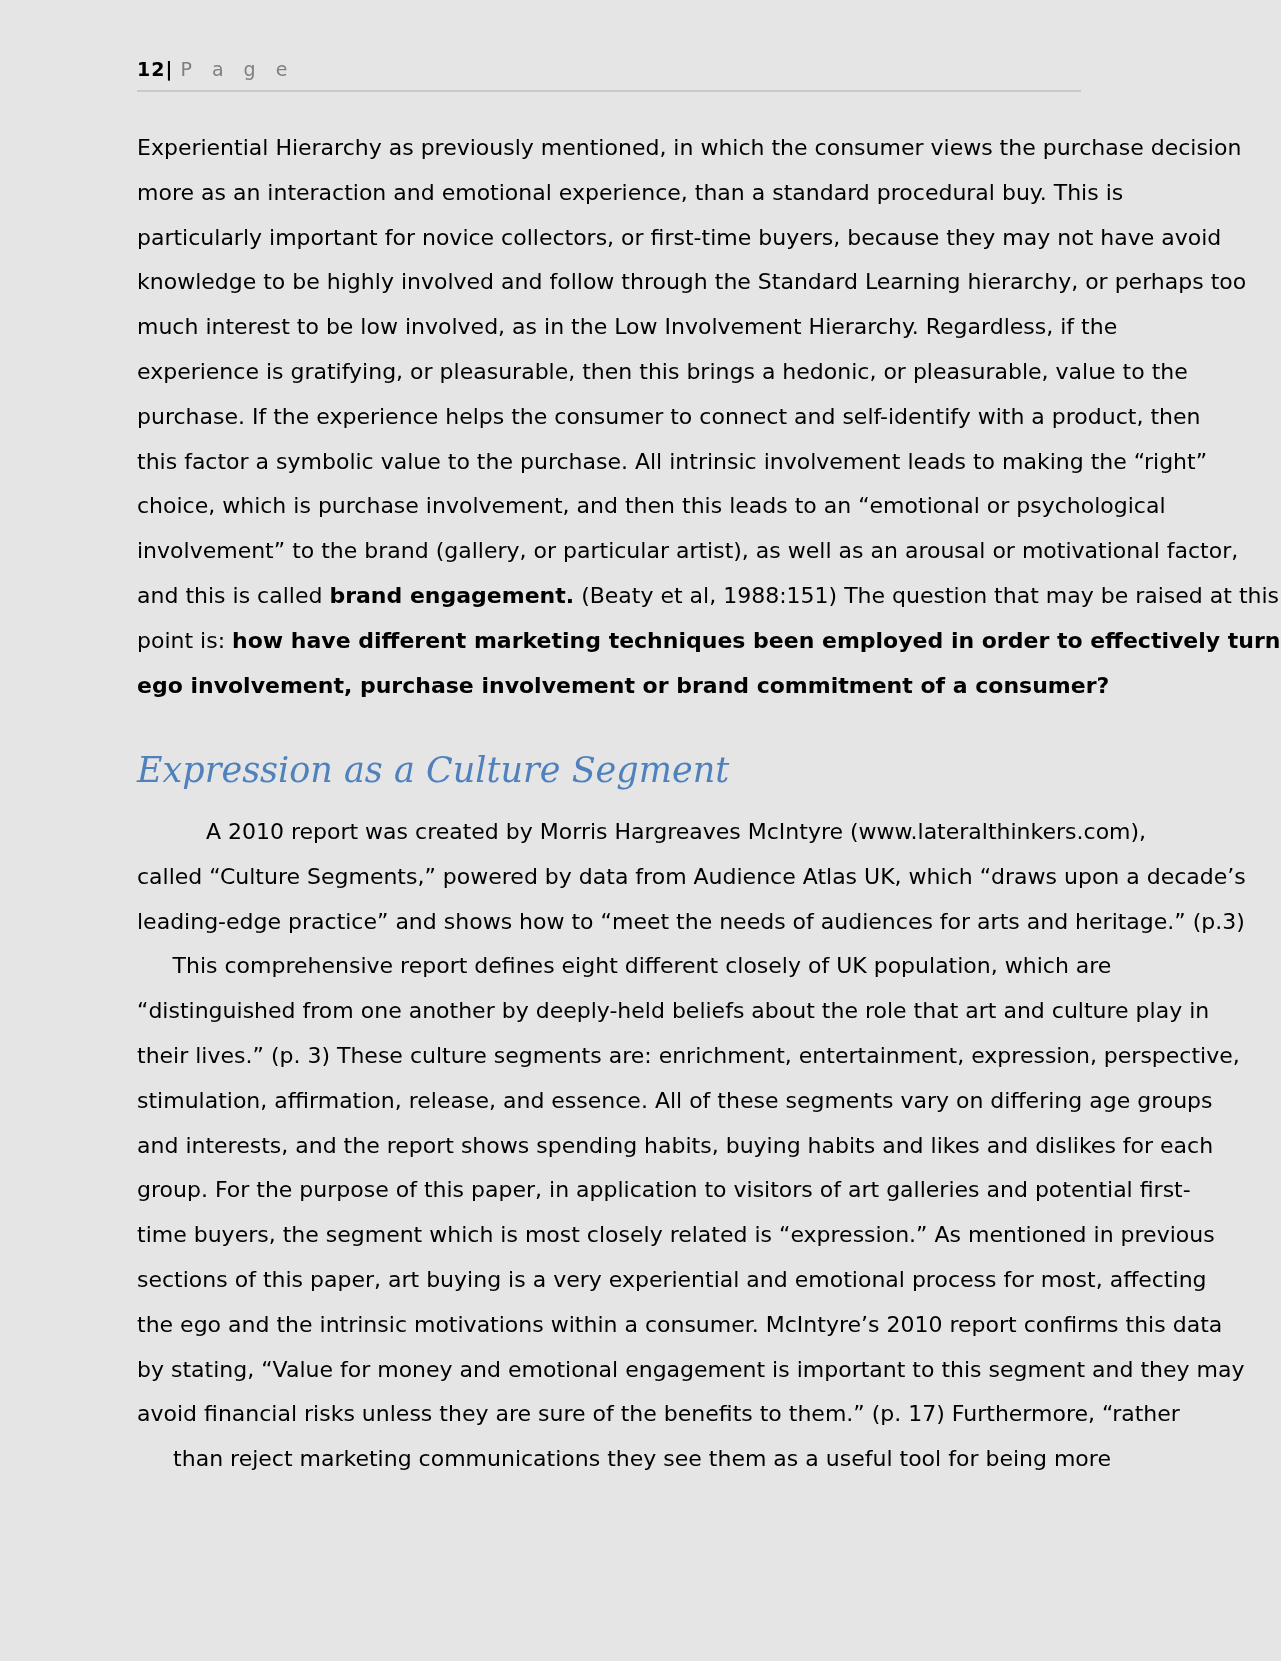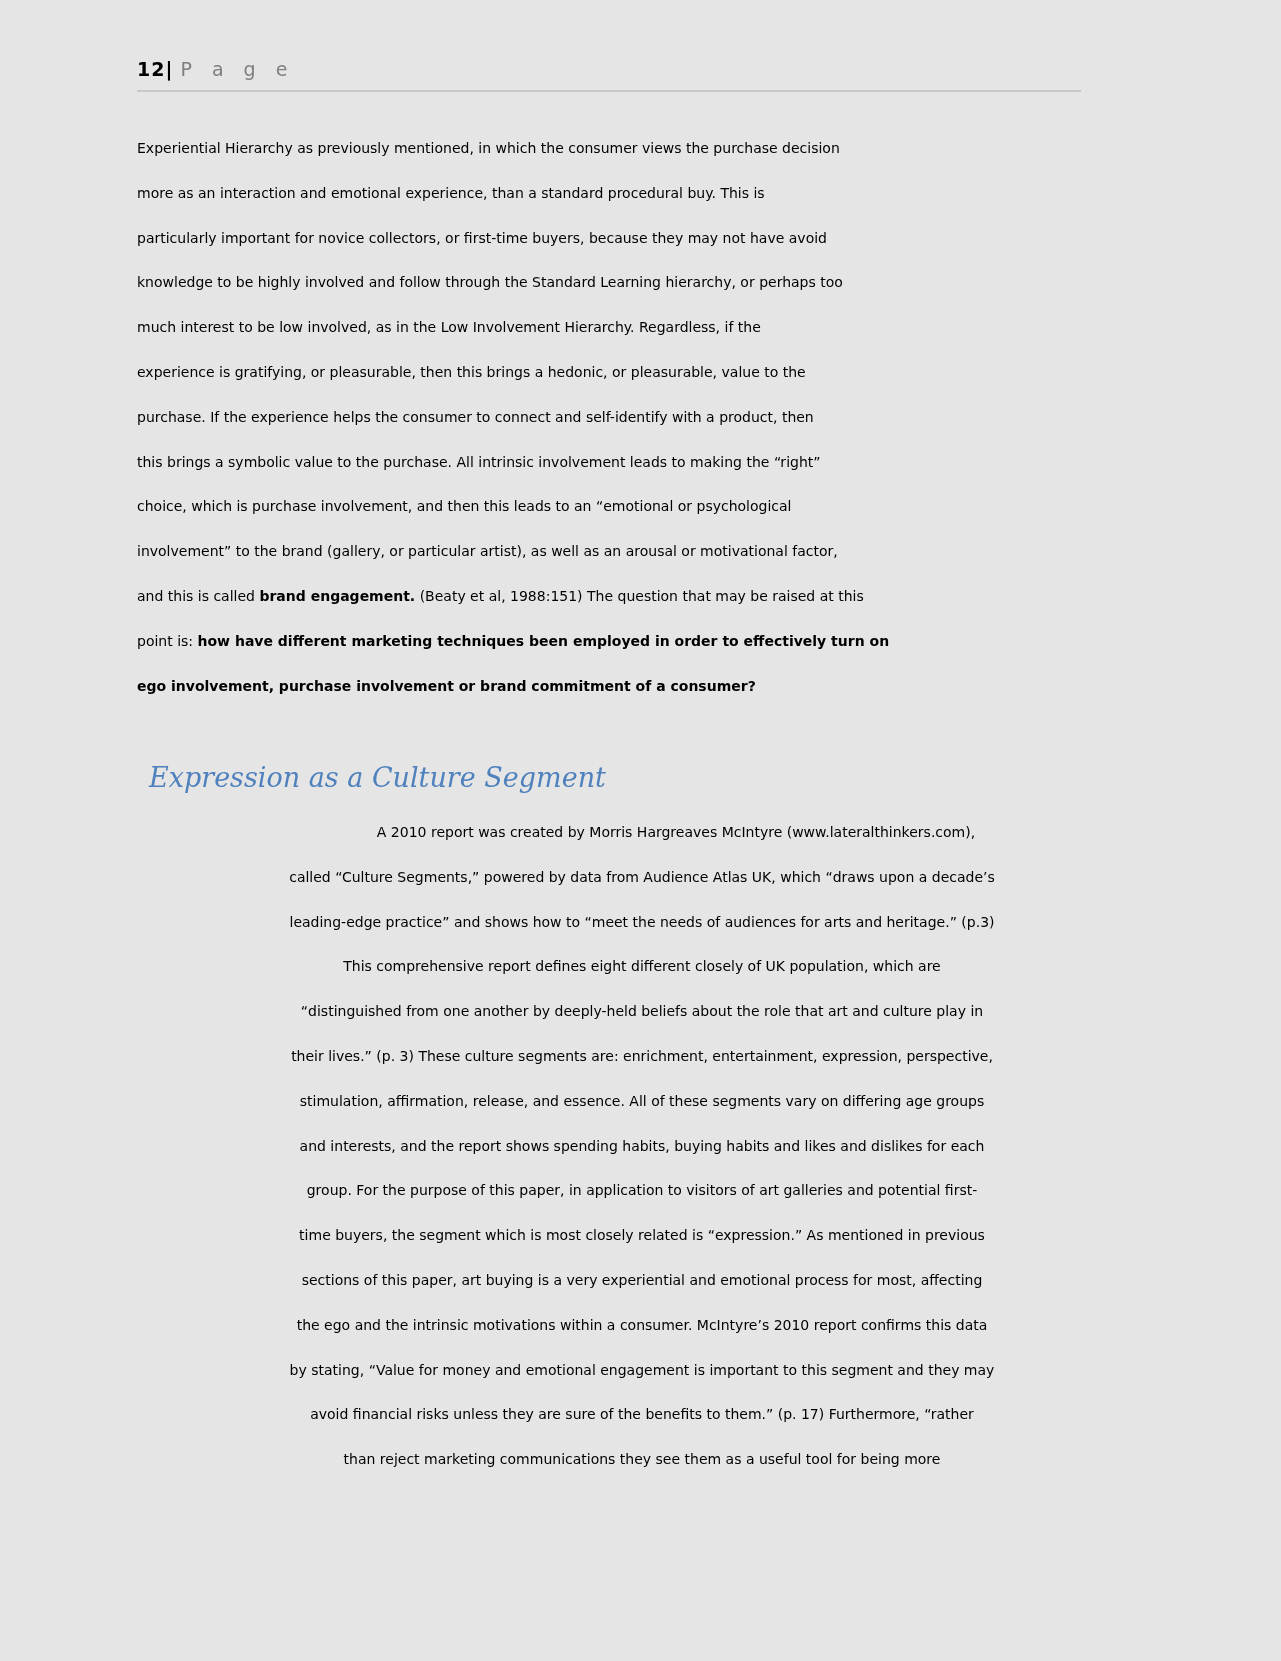--- a/index.html
+++ b/index.html
@@ -39,38 +39,38 @@
     left: 137px;
     top: 90px;
     width: 944px;
     height: 2px;
     background: var(--rule-color, #c9c9c9);
   }
   .para {
     position: absolute;
     left: 137px;
     width: 1010px;
-    font-size: 14px;
+    font-size: 22px;
     line-height: 44.8px;
     color: var(--body-color, #000000);
   }
   .para1 { top: 126px; }
   .para2 { top: 810px; text-align: center; }
   .line { white-space: nowrap; }
   .line .b { font-weight: bold; }
   .indent { display: inline-block; width: 68px; }
   .heading {
     position: absolute;
     left: 137px;
     top: 750px;
-    margin: 12px;
+    margin: 0;
     font-family: "DejaVu Serif", serif;
     font-style: italic;
     font-weight: normal;
-    font-size: 27px;
+    font-size: 35px;
     color: var(--heading-color, #4f81bd);
     white-space: nowrap;
   }
 </style>
 </head>
 <body>
 
 <div class="page">
 
   <div class="header">
@@ -80,21 +80,21 @@
   <div class="rule"></div>
 
   <div class="para para1">
       <div class="line"><span>Experiential Hierarchy as previously mentioned, in which the consumer views the purchase decision</span></div>
       <div class="line"><span>more as an interaction and emotional experience, than a standard procedural buy. This is</span></div>
       <div class="line"><span>particularly important for novice collectors, or first-time buyers, because they may not have avoid</span></div>
       <div class="line"><span>knowledge to be highly involved and follow through the Standard Learning hierarchy, or perhaps too</span></div>
       <div class="line"><span>much interest to be low involved, as in the Low Involvement Hierarchy. Regardless, if the</span></div>
       <div class="line"><span>experience is gratifying, or pleasurable, then this brings a hedonic, or pleasurable, value to the</span></div>
       <div class="line"><span>purchase. If the experience helps the consumer to connect and self-identify with a product, then</span></div>
-      <div class="line"><span>this brings a symbolic value to the purchase. All intrinsic involvement leads to making the “right”</span></div>
+      <div class="line"><span>this factor a symbolic value to the purchase. All intrinsic involvement leads to making the “right”</span></div>
       <div class="line"><span>choice, which is purchase involvement, and then this leads to an “emotional or psychological</span></div>
       <div class="line"><span>involvement” to the brand (gallery, or particular artist), as well as an arousal or motivational factor,</span></div>
       <div class="line"><span>and this is called </span><span class="b">brand engagement.</span><span> (Beaty et al, 1988:151) The question that may be raised at this</span></div>
       <div class="line"><span>point is: </span><span class="b">how have different marketing techniques been employed in order to effectively turn on</span></div>
       <div class="line"><span class="b">ego involvement, purchase involvement or brand commitment of a consumer?</span></div>
     </div>
 
   <h2 class="heading">Expression as a Culture Segment</h2>
 
   <div class="para para2">

